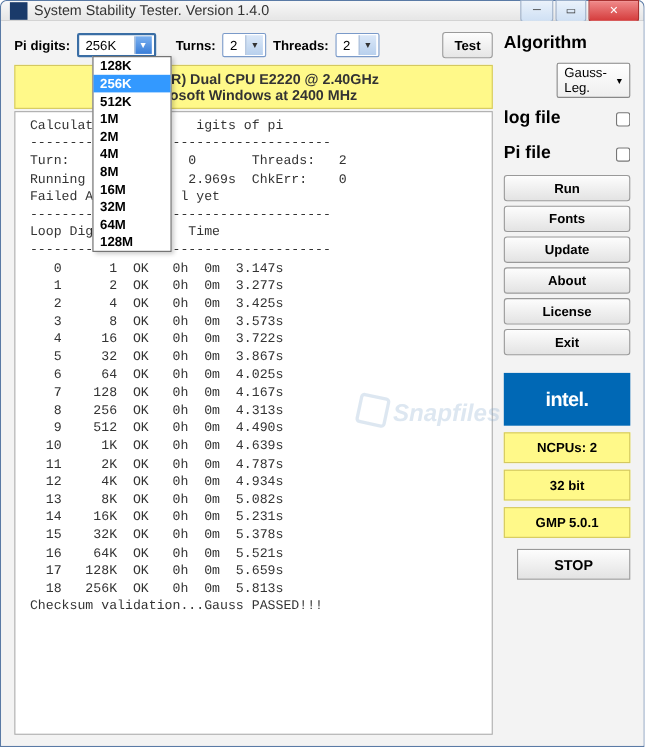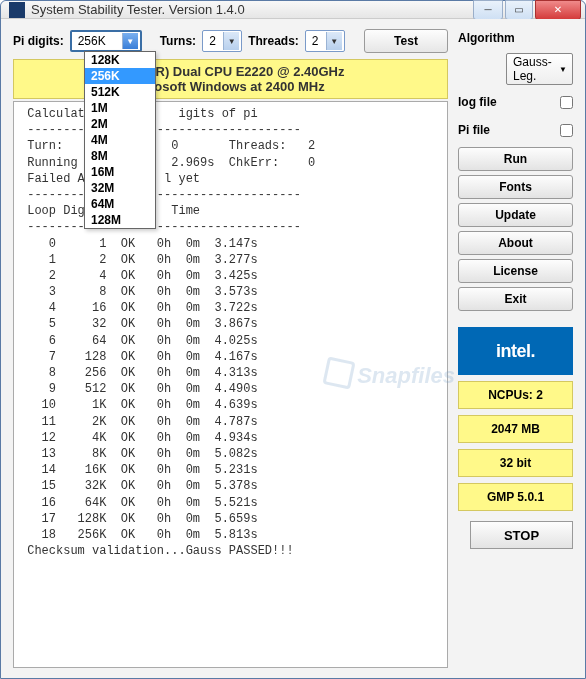--- a/index.html
+++ b/index.html
@@ -19,31 +19,31 @@
 .rightcol { width: 115px; display: flex; flex-direction: column; gap: 6px; }
 
 .toprow { display: flex; align-items: center; gap: 6px; margin-bottom: 6px; text-align: right; }
 .toprow label { font-size: 12px; font-weight: bold; white-space: nowrap; }
 .combo { position: relative; height: 22px; border: 1px solid #7a9ac9; background: #fff; display: flex; align-items: center; padding: 0 18px 0 6px; font-size: 12px; border-radius: 2px; cursor: pointer; }
 .combo.pi { width: 72px; border: 2px solid #3a6ea5; }
 .combo.turns, .combo.threads { width: 40px; }
 .combo .arrow { position: absolute; right: 2px; top: 1px; bottom: 1px; width: 16px; background: linear-gradient(to bottom,#dbe8f8,#b8d0ed); border-left: 1px solid #9ab3d4; display: flex; align-items: center; justify-content: center; font-size: 8px; color: #333; }
 .combo.pi .arrow { background: linear-gradient(to bottom,#7ab0f0,#3a7ed8); color: #fff; }
 .btn { height: 24px; border: 1px solid #9a9a9a; background: linear-gradient(to bottom,#fdfdfd,#e6e6e6); border-radius: 3px; font-size: 12px; cursor: pointer; padding: 0 8px; display: flex; align-items: center; justify-content: center; }
-.btn.test { width: 84px; font-weight: bold; }
+.btn.test { width: 46px; font-weight: bold; }
 
 .cpu-banner { background: #fff989; border: 1px solid #d4c860; padding: 4px 8px; text-align: center; font-size: 13px; font-weight: bold; color: #333; margin-bottom: 2px; }
 
 .console { flex: 1; border: 1px solid #aaa; background: #fff; font-family: "Consolas","Courier New",monospace; font-size: 12px; line-height: 1.35; padding: 4px 6px; color: #333; white-space: pre; overflow: hidden; position: relative; }
 
 .dropdown { position: absolute; left: 83px; top: 32px; width: 72px; background: #fff; border: 1px solid #666; z-index: 50; box-shadow: 2px 2px 4px rgba(0,0,0,.2); }
 .dropdown .opt { padding: 1px 6px; font-size: 12px; cursor: pointer; font-weight: bold; }
 .dropdown .opt.sel { background: #3399ff; color: #fff; }
 
-.section-head { font-size: 12px; font-weight: bold; padding: 2px 0; }
+.section-head { font-size: 16px; font-weight: bold; padding: 2px 0; }
 .checkrow { display: flex; align-items: center; justify-content: space-between; padding: 2px 0; }
 .checkrow input { width: 13px; height: 13px; }
 .rcombo { height: 32px; border: 1px solid #888; background: linear-gradient(to bottom,#fff,#eee); display: flex; align-items: center; padding: 0 18px 0 6px; position: relative; font-size: 12px; border-radius: 2px; cursor: pointer; margin-left: 48px; }
 .rcombo .arrow { position: absolute; right: 2px; top: 1px; bottom: 1px; width: 14px; display: flex; align-items: center; justify-content: center; font-size: 8px; }
 .rbtn { height: 24px; border: 1px solid #999; background: linear-gradient(to bottom,#fdfdfd,#e3e3e3); border-radius: 3px; font-size: 12px; cursor: pointer; font-weight: bold; display:flex;align-items:center;justify-content:center; }
 
 .intel-badge { height: 48px; background: #0068b5; color: #fff; display: flex; align-items: center; justify-content: center; font-weight: bold; font-size: 18px; letter-spacing: -0.5px; margin-top: 6px; }
 .intel-badge span::after { content:"."; }
 .ybadge { background: #fff989; border: 1px solid #d4c860; text-align: center; font-weight: bold; padding: 6px 2px; font-size: 12px; }
 .stopbtn { height: 28px; border: 1px solid #999; background: linear-gradient(to bottom,#fdfdfd,#e3e3e3); border-radius: 0; font-size: 13px; font-weight: bold; cursor: pointer; display:flex;align-items:center;justify-content:center; margin-top: 4px; margin-left: 12px; }
@@ -159,21 +159,20 @@
           <div class="rbtn" style="margin-bottom: 4px;">Fonts</div>
           <div class="rbtn" style="margin-bottom: 4px;">Update</div>
           <div class="rbtn" style="margin-bottom: 4px;">About</div>
           <div class="rbtn" style="margin-bottom: 4px;">License</div>
           <div class="rbtn" style="margin-bottom: 4px;">Exit</div>
         </div>
       <div class="intel-badge">
           <span>intel</span>
         </div>
       <div class="ybadge">NCPUs: 2</div>
-      <div class="ybadge">2047 MB</div>
       <div class="ybadge">32 bit</div>
       <div class="ybadge">GMP 5.0.1</div>
       <div class="stopbtn">STOP</div>
     </div>
 
     <div class="watermark">Snapfiles</div>
   </div>
 </div>
 
 </body></html>

